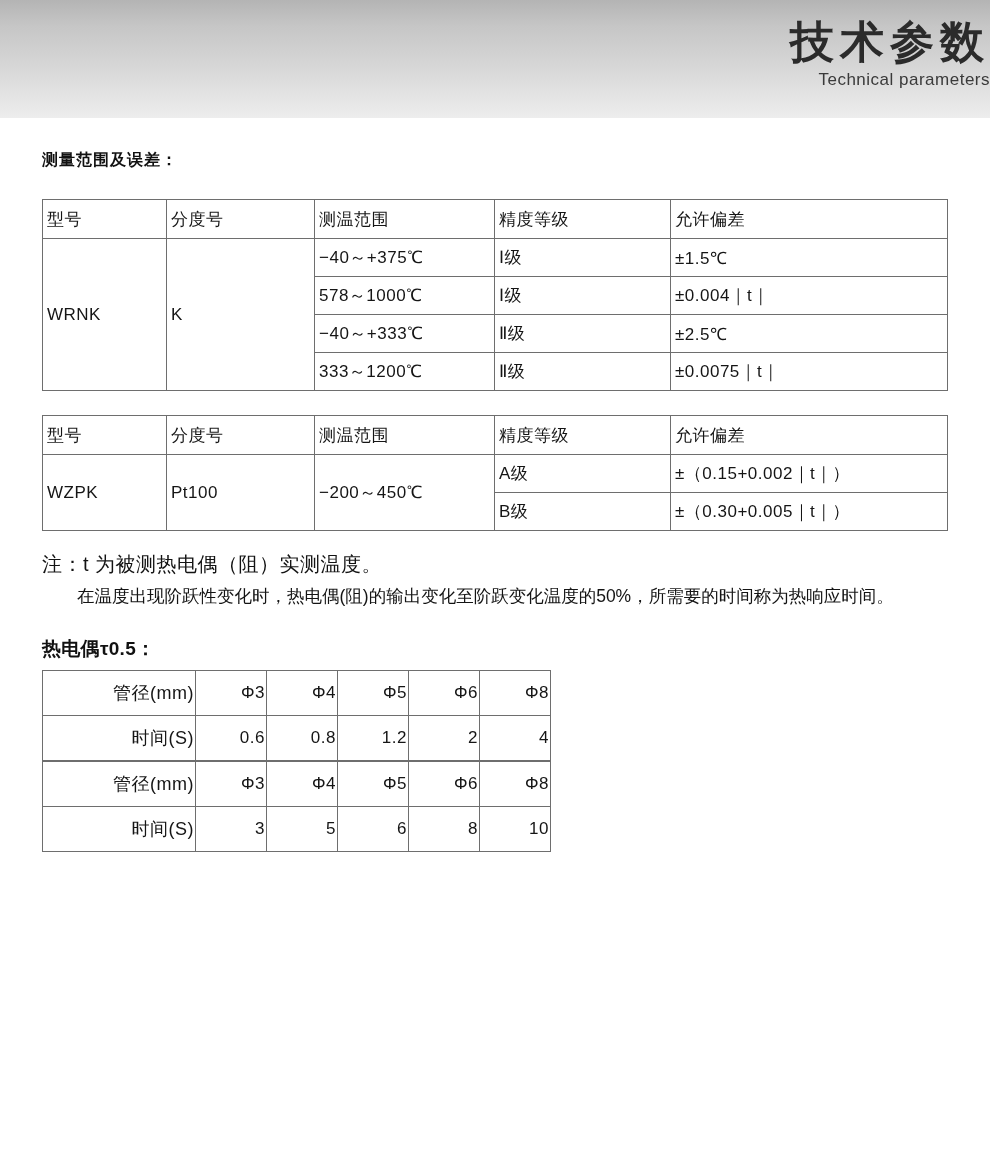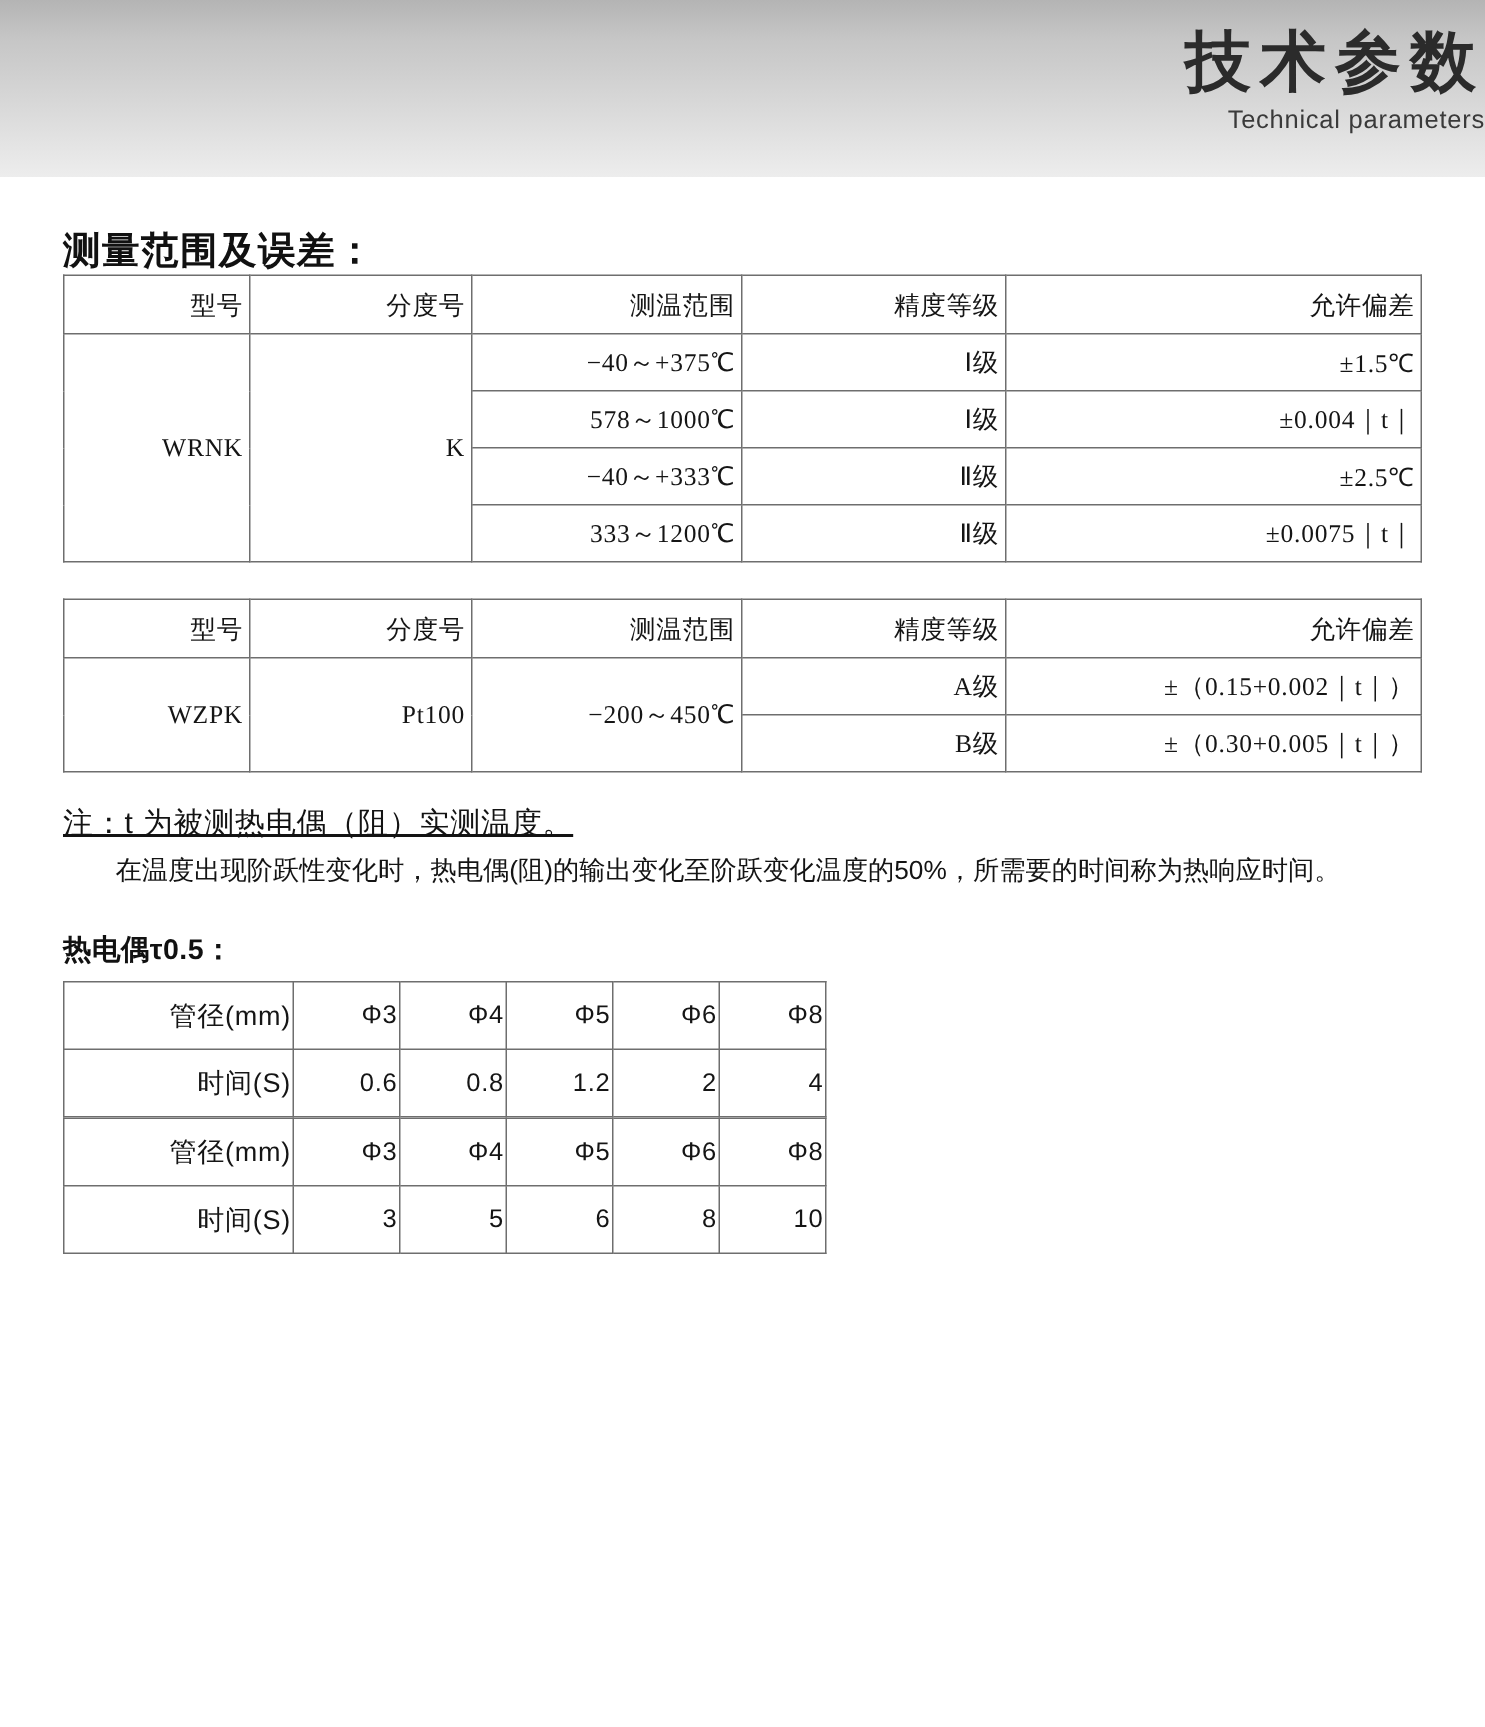--- a/index.html
+++ b/index.html
@@ -40,62 +40,60 @@
     padding-left: 26px;
   }
 
   
   .page {
     padding: 0 42px;
     box-sizing: border-box;
   }
 
   .section-heading {
-    font-size: 25px;
+    font-size: 16px;
     font-weight: bold;
     color: #111;
-    margin: 32px 0 0 0;
+    margin: 32px 0 28px 0;
     letter-spacing: 1px;
   }
 
   
   table.spec {
     border-collapse: collapse;
     width: 906px;
     table-layout: fixed;
     background: #fff;
   }
   table.spec td, table.spec th {
     border: 1px solid #6e6e6e;
-    text-align: right;
+    text-align: left;
     font-size: 17px;
     font-weight: normal;
     color: #151515;
     height: 37px;
     padding: 0 4px;
     letter-spacing: 0.5px;
-    font-family: Liberation Serif, serif;
   }
   table.spec thead td {
     height: 38px;
   }
   .col-a { width: 124px; }
   .col-b { width: 148px; }
   .col-c { width: 180px; }
   .col-d { width: 176px; }
   .col-e { width: auto; }
 
   .gap-tables { height: 24px; }
 
   .note {
     font-size: 20px;
     color: #131313;
     margin: 20px 0 0 0;
     letter-spacing: 0.5px;
-    text-decoration: underline;
   }
 
   .sub-heading {
     font-size: 24px;
     font-weight: bold;
     color: #111;
     margin: 28px 0 6px 2px;
     letter-spacing: 0.5px;
   }
 

